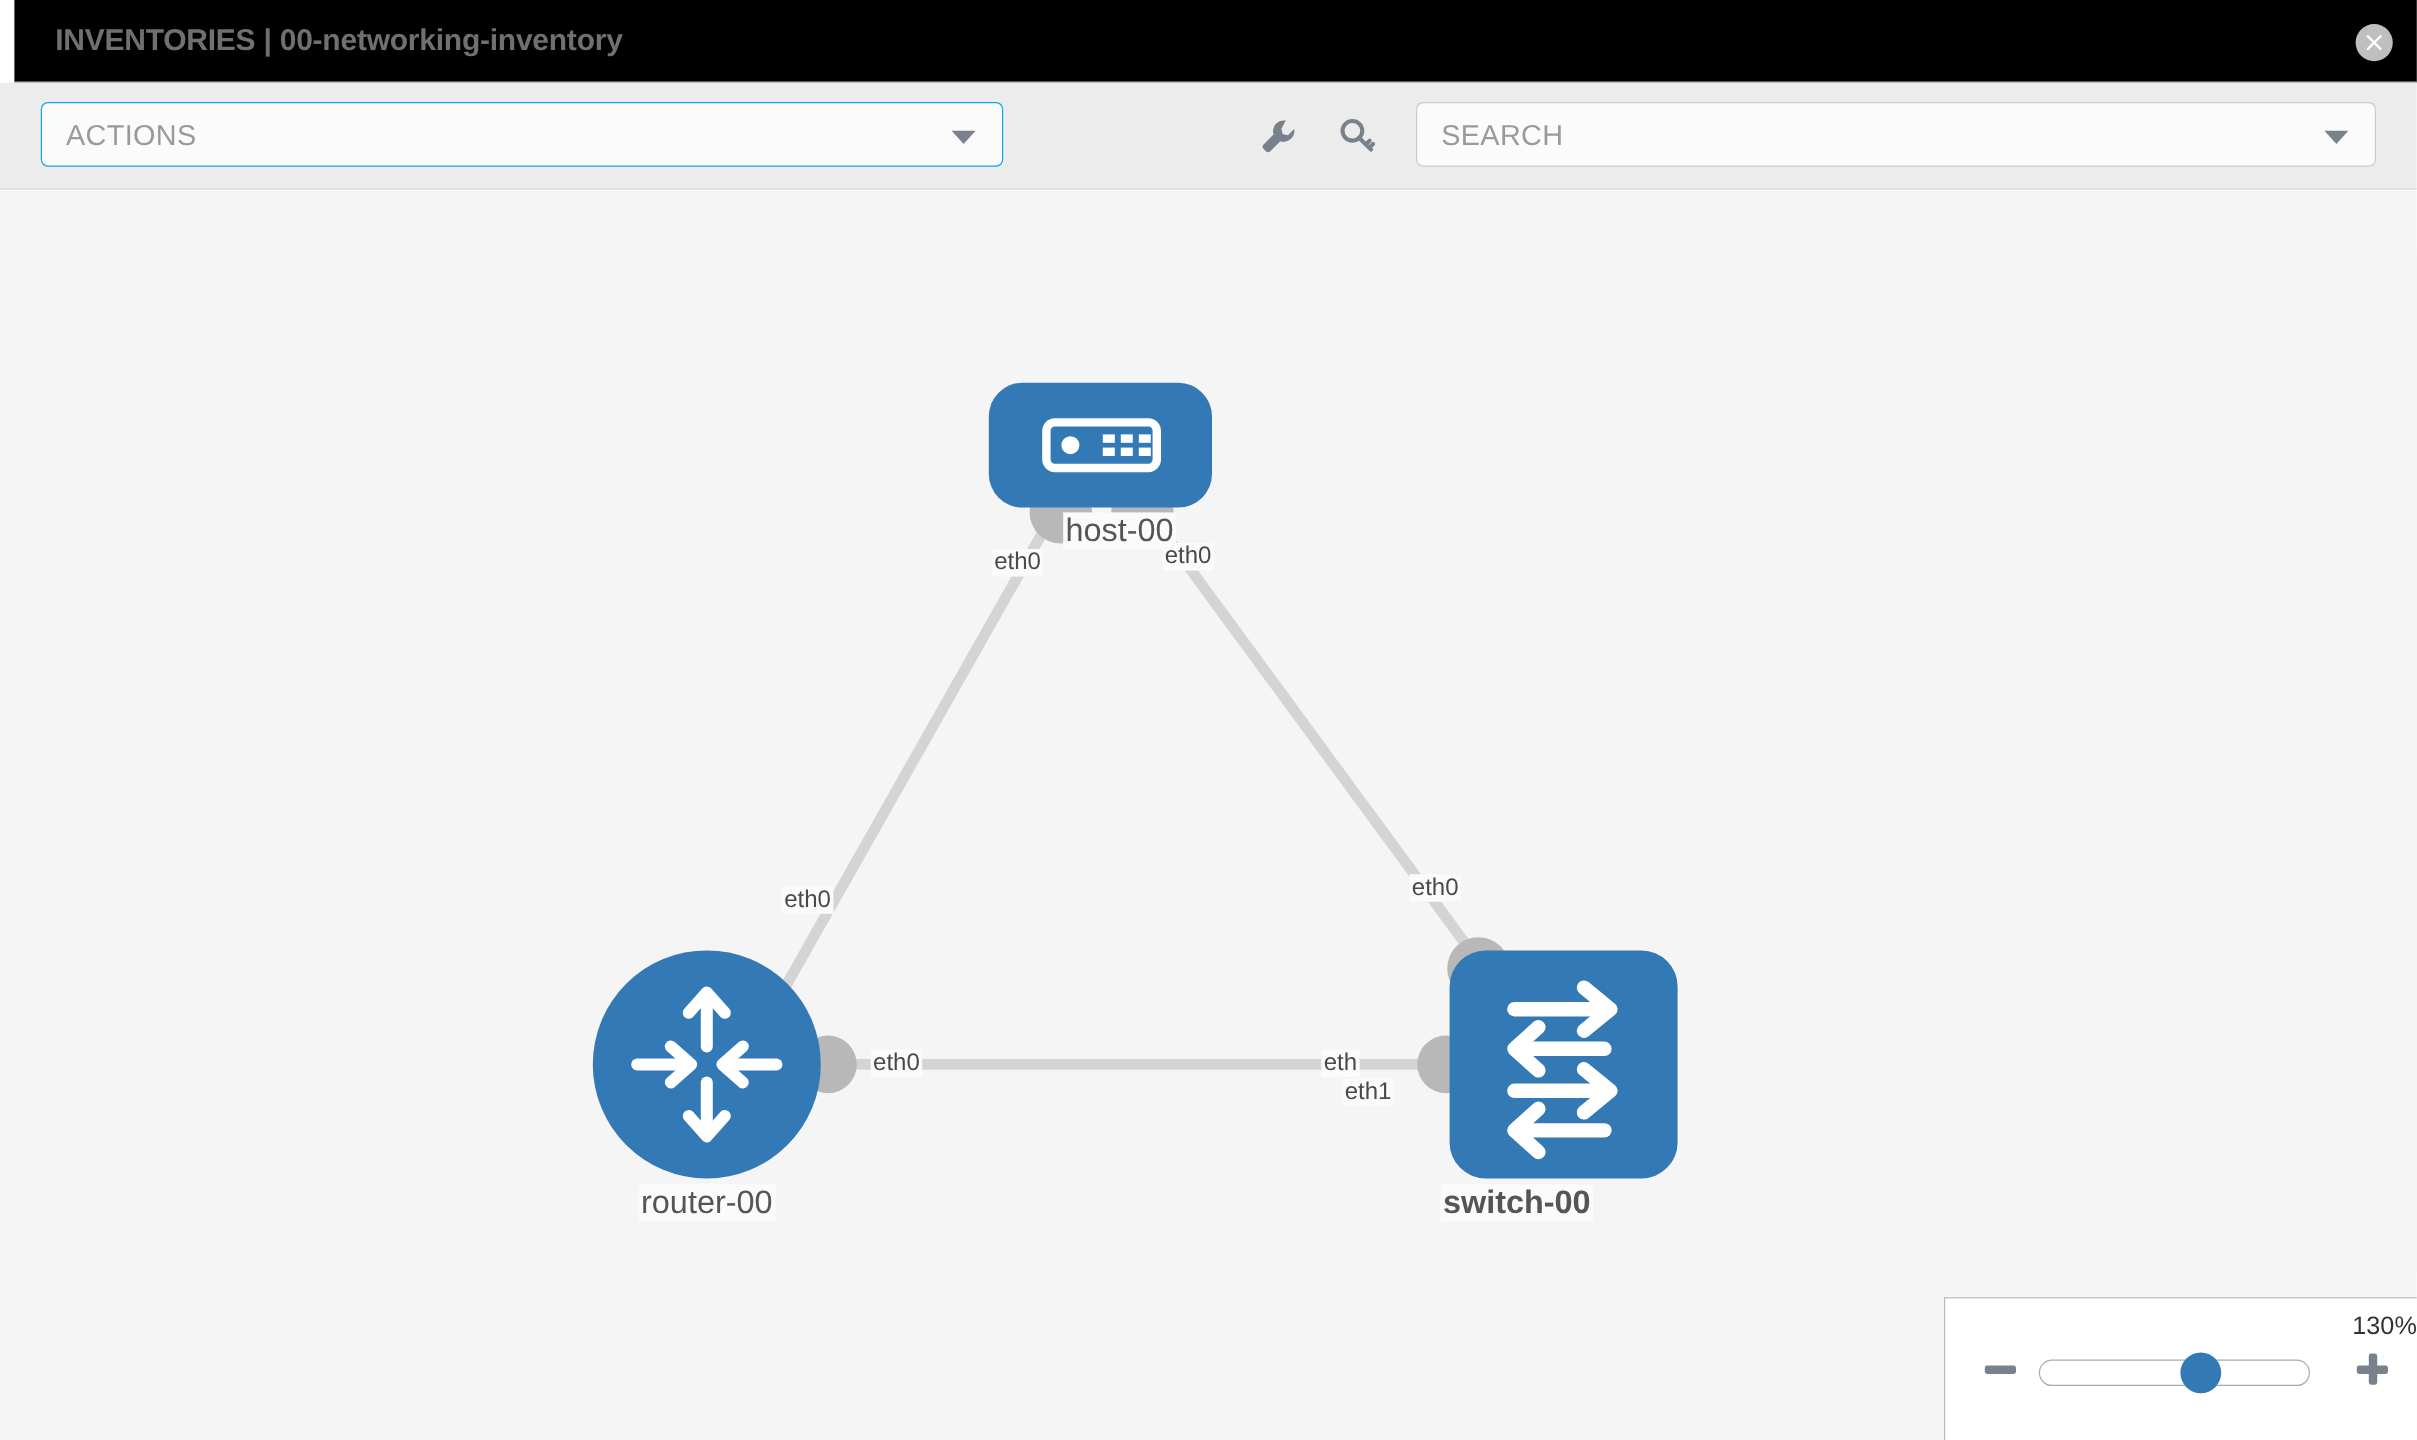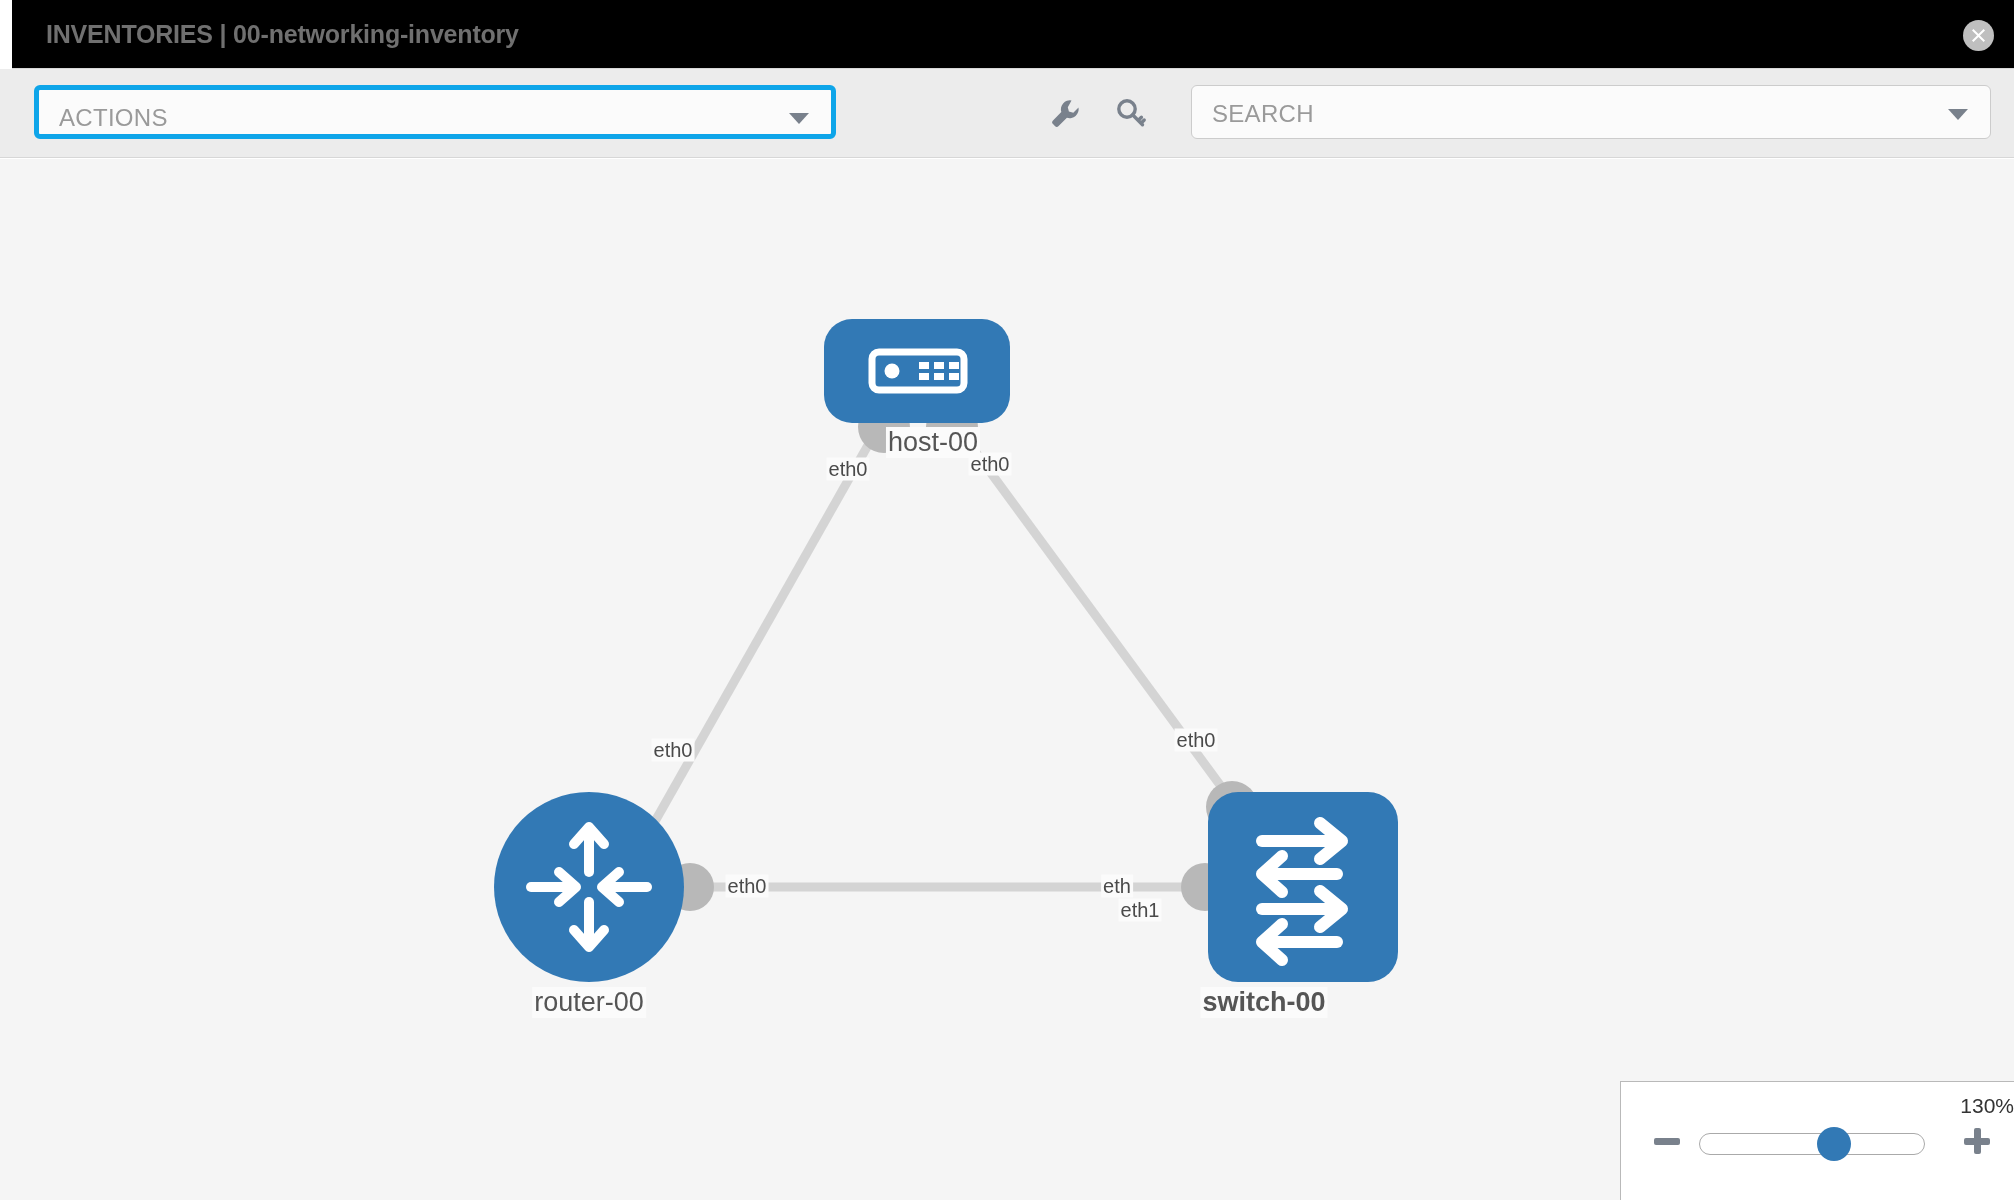--- a/index.html
+++ b/index.html
@@ -60,21 +60,21 @@
     background: #ececec;
     border-bottom: 1px solid #d7d7d7;
   }
   .actions-select {
     position: absolute;
     left: 34px;
     top: 16px;
     width: 802px;
     height: 54px;
     background: #fbfbfb;
-    border: 5px solid #0ea5e9;
+    border: 1px solid #0ea5e9;
     border-radius: 6px;
     cursor: pointer;
   }
   .actions-label {
     position: absolute;
     left: 20px;
     top: 14px;
     font-size: 24px;
     color: #9a9a9a;
     letter-spacing: 0.3px;
@@ -102,21 +102,20 @@
   .search-box {
     position: absolute;
     left: 1180px;
     top: 16px;
     width: 800px;
     height: 54px;
     background: #fbfbfb;
     border: 1px solid #cccccc;
     border-radius: 6px;
     cursor: text;
-    margin-left: 11px;
   }
   .search-label {
     position: absolute;
     left: 20px;
     top: 14px;
     font-size: 24px;
     color: #9a9a9a;
     letter-spacing: 0.3px;
   }
 

